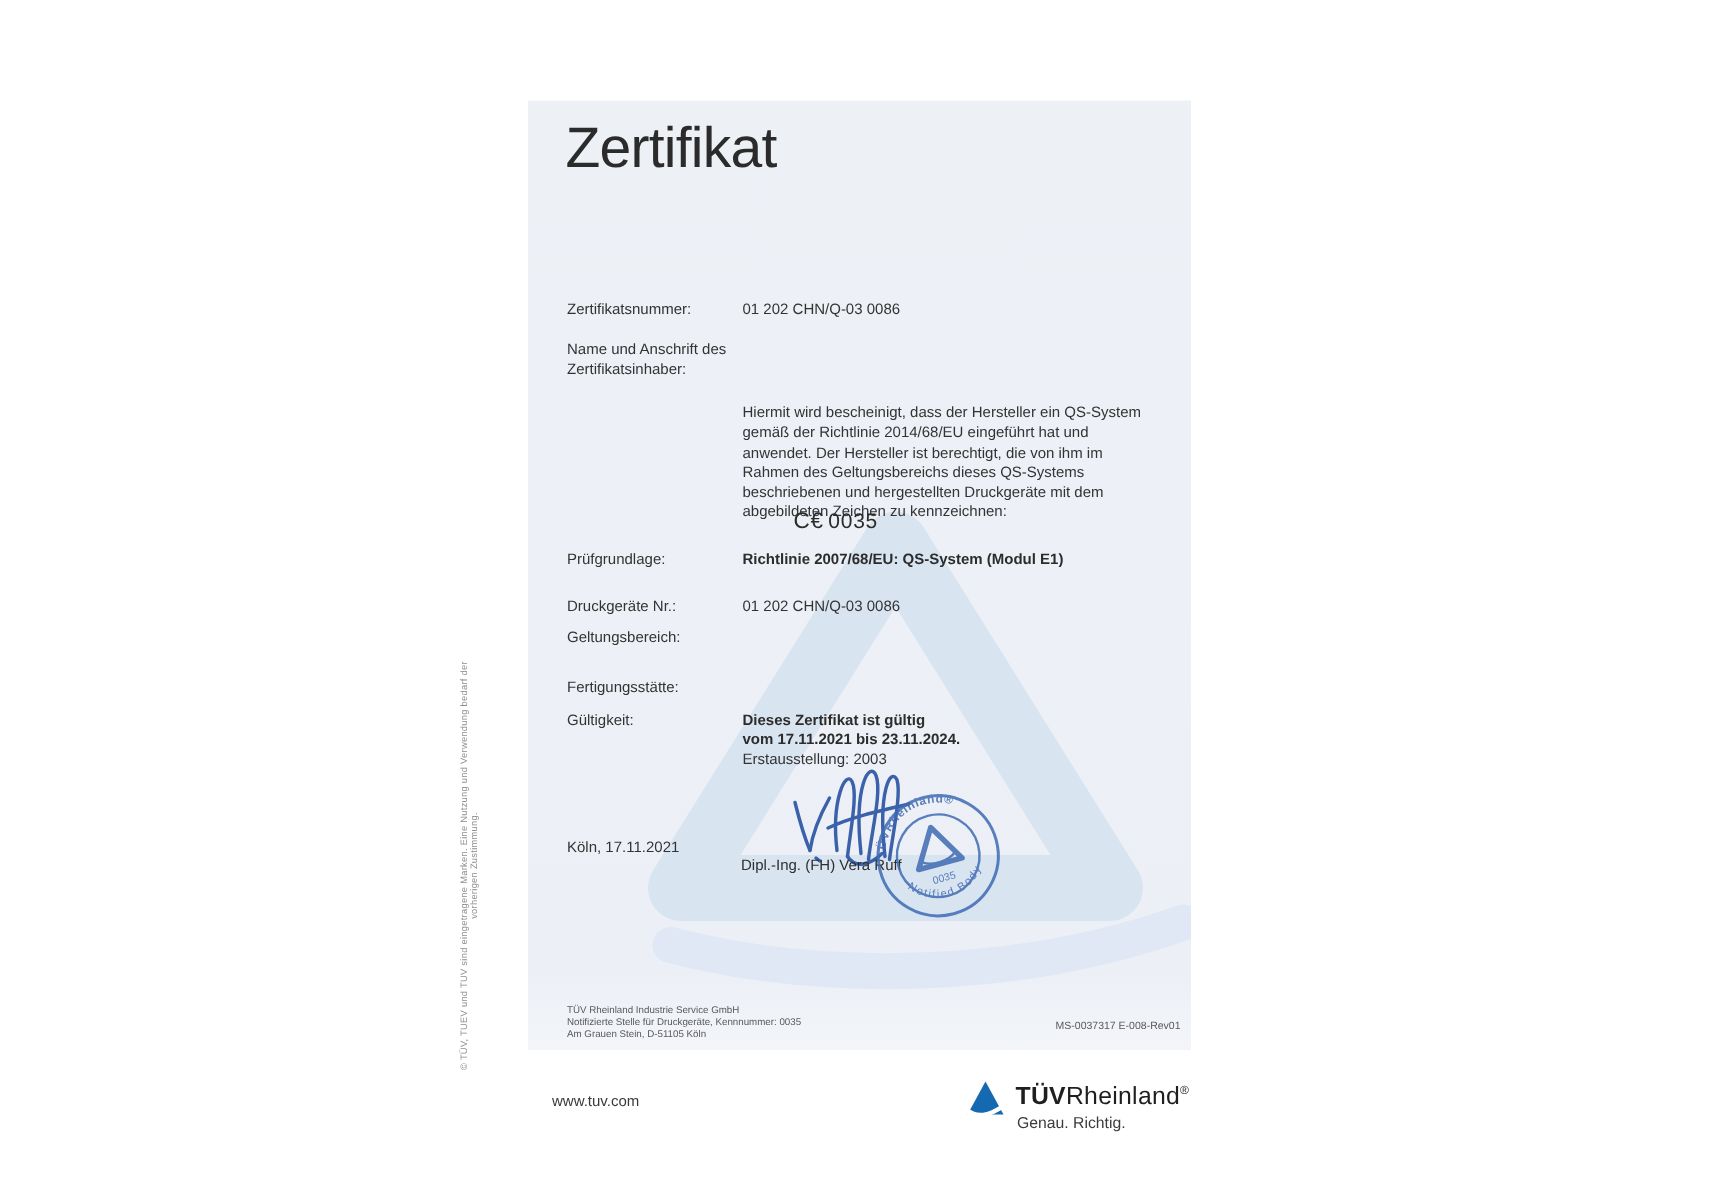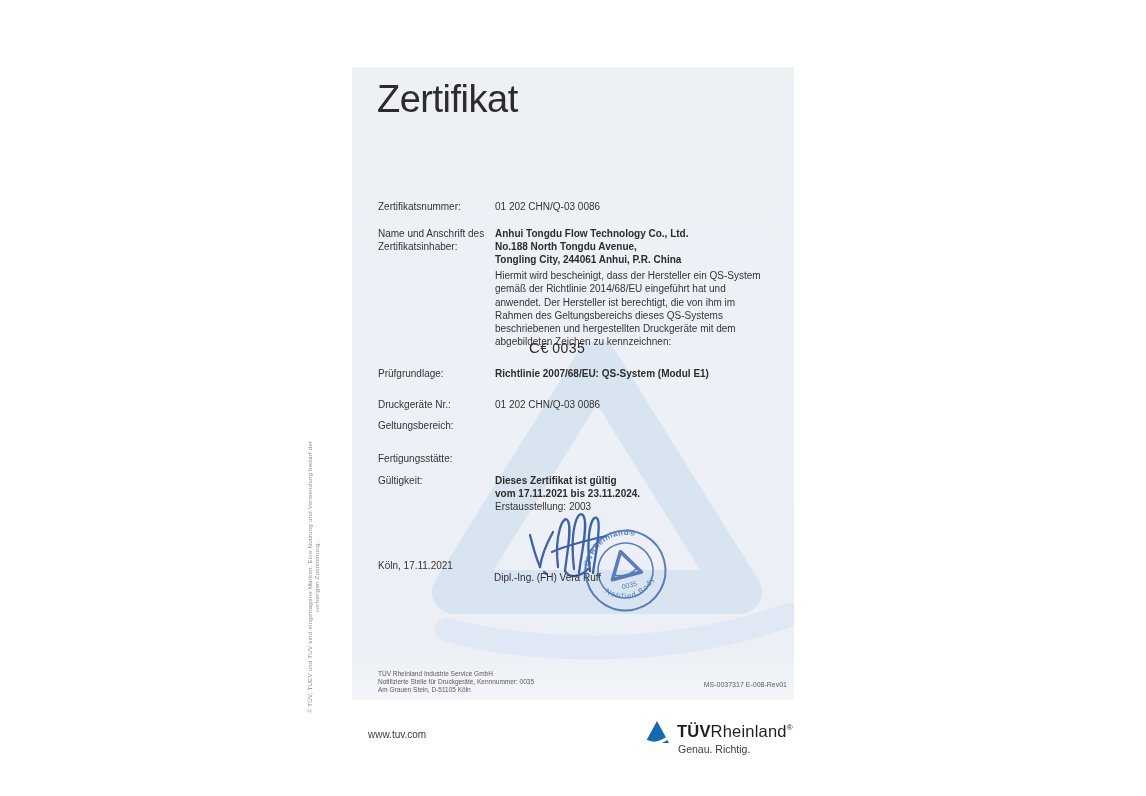--- a/index.html
+++ b/index.html
@@ -83,23 +83,20 @@
       <path d="M95 563 C 200 590 330 586 437 548" fill="none" stroke="#dfe8f4" stroke-width="24" stroke-linecap="round"></path>
     </svg>
 
     <div class="title">Zertifikat</div>
 
     <div class="lbl y-certnum">Zertifikatsnummer:</div>
     <div class="val y-certnum">01 202 CHN/Q-03 0086</div>
 
     <div class="lbl y-holder pre">Name und Anschrift des
 Zertifikatsinhaber:</div>
-    <div class="val y-holder bold pre">Anhui Tongdu Flow Technology Co., Ltd.
-No.188 North Tongdu Avenue,
-Tongling City, 244061 Anhui, P.R. China</div>
 
     <div class="val y-statement pre">Hiermit wird bescheinigt, dass der Hersteller ein QS-System
 gemäß der Richtlinie 2014/68/EU eingeführt hat und
 anwendet. Der Hersteller ist berechtigt, die von ihm im
 Rahmen des Geltungsbereichs dieses QS-Systems
 beschriebenen und hergestellten Druckgeräte mit dem
 abgebildeten Zeichen zu kennzeichnen:</div>
 
     <div class="val y-ce"><span class="ce-sym">C€</span><span class="ce-num">0035</span></div>
 

